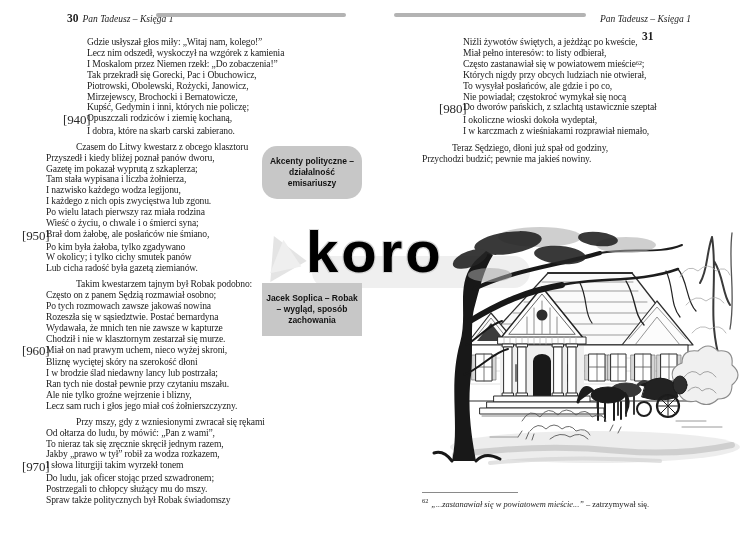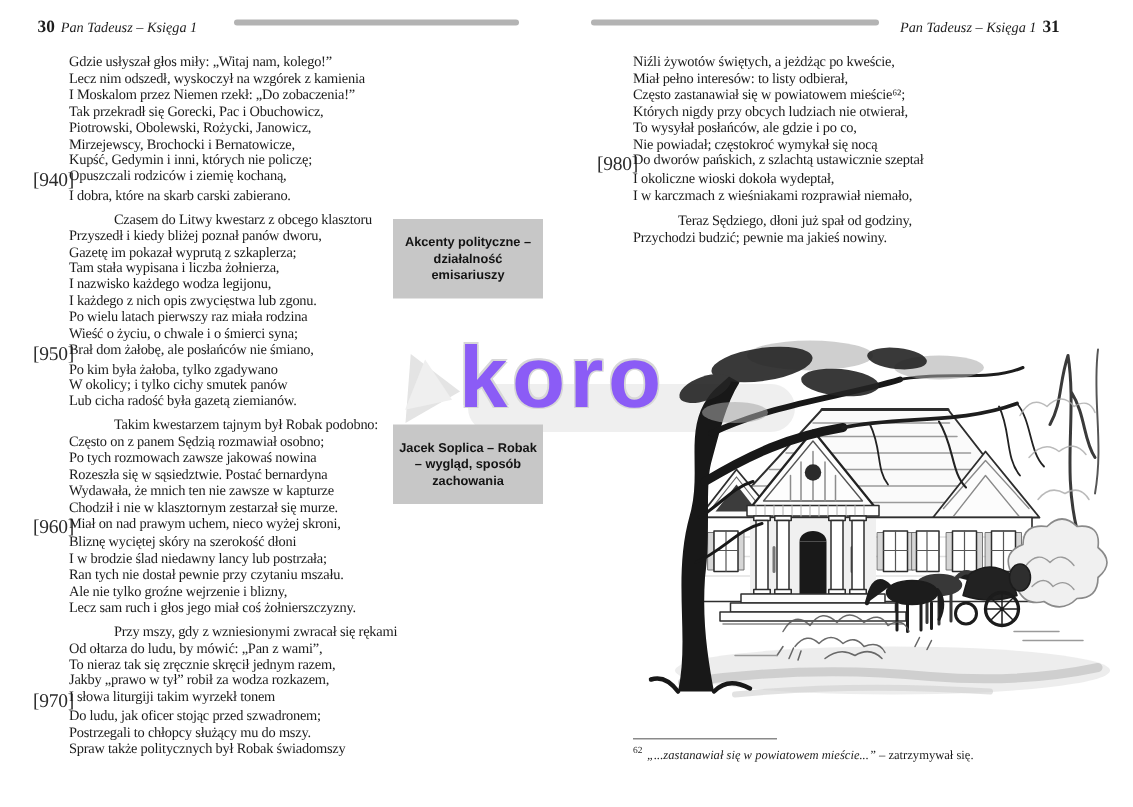--- a/index.html
+++ b/index.html
@@ -2,49 +2,49 @@
 <html lang="pl"><head>
 <meta charset="utf-8">
 <style>
   html,body{margin:0;padding:0;background:#ffffff;}
   .canvas{
     position:relative;width:755px;height:538px;background:#ffffff;overflow:hidden;
     font-family:"Liberation Serif",serif;color:#1c1c1c;
   }
   
   .hdr{position:absolute;top:8px;height:14px;}
-  .hdr .pagenum{font-weight:bold;font-size:11.5px;}
+  .hdr .pagenum{font-weight:bold;font-size:11.5px;margin-left:42px;}
   .hdr .booktitle{font-style:italic;font-size:9.5px;}
   .hdr-rule{position:absolute;top:13px;height:4px;background:#b3b3b3;border-radius:2px;}
   
   .poem{position:absolute;top:37px;}
   .pline{display:flex;line-height:10.9px;font-size:9.6px;letter-spacing:-0.15px;white-space:nowrap;}
   .lnum{flex:0 0 24px;width:24px;font-size:13px;padding-top:1.6px;color:#2a2a2a;}
   .indent .ltext{padding-left:30px;}
   .stanza{margin-top:5px;}
-  .stanza:first-child{margin-top:0;}
+  .stanza:first-child{margin-top:0;margin-left:41px;}
   
   .note-box{
     position:absolute;left:262px;width:100px;box-sizing:border-box;
     background:#c7c7c7;color:#131313;text-align:center;
     font-family:"Liberation Sans",sans-serif;font-weight:bold;
     font-size:8.5px;line-height:11px;padding:10px 4px;
   }
   
   .watermark{position:absolute;left:250px;top:226px;width:290px;height:84px;pointer-events:none;}
   .wm-band{position:absolute;left:62px;top:30px;width:218px;height:32px;background:#ebebeb;border-radius:16px;opacity:.8;}
   .wm-logo{position:absolute;left:8px;top:10px;width:0;height:0;
     border-left:26px solid transparent;border-right:16px solid transparent;
     border-bottom:38px solid #e4e4e4;transform:rotate(-30deg);}
   .wm-logo:after{content:"";position:absolute;left:-18px;top:6px;width:0;height:0;
     border-left:20px solid transparent;border-right:12px solid transparent;
     border-bottom:30px solid #efefef;transform:rotate(18deg);}
   .wm-text{position:absolute;left:56px;top:-8px;
     font-family:"Liberation Sans",sans-serif;font-weight:bold;font-size:58px;letter-spacing:3px;
-    color:#8b5cf6;text-shadow:1px 1px 0 #d7d7d7,-1px -1px 0 #d7d7d7,1px -1px 0 #d7d7d7,-1px 1px 0 #d7d7d7;}
+    color:#000000;text-shadow:1px 1px 0 #d7d7d7,-1px -1px 0 #d7d7d7,1px -1px 0 #d7d7d7,-1px 1px 0 #d7d7d7;}
   
   .illustration{position:absolute;left:430px;top:224px;width:315px;height:272px;}
   
   .footnote{position:absolute;left:422px;top:492px;width:300px;font-size:8.4px;line-height:10px;}
   .fn-rule{width:96px;height:1px;background:#8a8a8a;margin-bottom:3px;}
   .fn-marker{font-size:6.3px;vertical-align:super;margin-right:3px;}
   .fn-quote{font-style:italic;text-align:right;}
 </style>
 </head>
 <body>
@@ -232,21 +232,21 @@
             <span class="ltext">Postrzegali to chłopcy służący mu do mszy.</span>
           </div>
           <div class="pline">
             <span class="lnum"></span>
             <span class="ltext">Spraw także politycznych był Robak świadomszy</span>
           </div>
         </div>
       </div>
   </div>
 
-  <div class="note-box" style="top:146px;">Akcenty polityczne – działalność emisariuszy</div>
+  <div class="note-box" style="top:146px;border-radius:15px;">Akcenty polityczne – działalność emisariuszy</div>
   <div class="note-box" style="top:283px;">Jacek Soplica – Robak – wygląd, sposób zachowania</div>
 
   <div>
     <div class="hdr-rule" style="left:394px;width:192px;"></div>
     <div class="hdr" style="left:600px;width:135px;text-align:left;">
       <span class="booktitle">Pan Tadeusz – Księga 1</span>
       <span class="pagenum">31</span>
     </div>
     <div class="poem" style="left:398px;">
         <div class="stanza">

